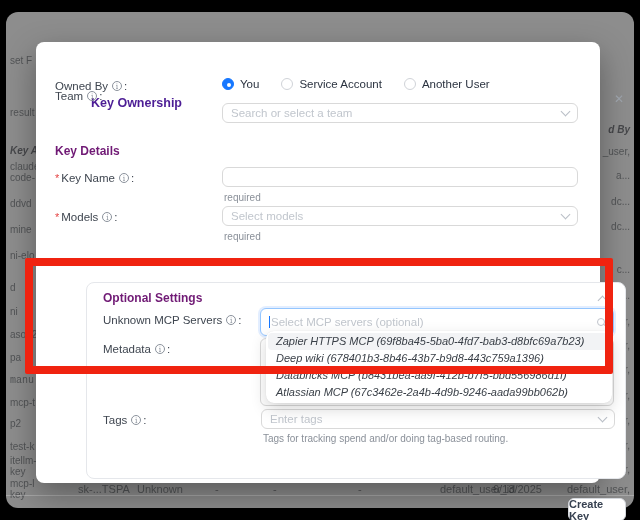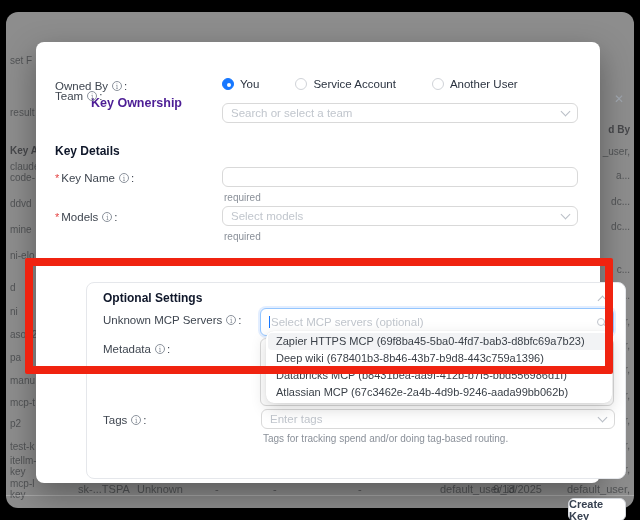--- a/index.html
+++ b/index.html
@@ -5,36 +5,36 @@
   * { margin:0; padding:0; box-sizing:border-box; }
   html,body { width:640px; height:520px; background:#000; overflow:hidden;
               font-family:"Liberation Sans","DejaVu Sans",sans-serif; }
   #stage { position:relative; width:640px; height:520px; background:#000; }
   .abs { position:absolute; }
 
   
   #app-window { left:6px; top:12px; width:628px; height:496px; background:#8d8d8d;
                 border-radius:12px; overflow:hidden; }
   .bg-frag { position:absolute; font-size:10px; color:rgba(45,48,52,.62); white-space:nowrap; }
-  .bg-frag.hdr { font-weight:bold; color:rgba(40,42,46,.7); }
+  .bg-frag.hdr { font-weight:bold; color:rgba(40,42,46,.7);font-style:italic; }
   .bg-line { position:absolute; left:0; width:628px; height:1px; background:rgba(255,255,255,.25); }
   .bg-row-cell { position:absolute; font-size:11px; color:rgba(45,48,52,.62); white-space:nowrap; }
 
   
   #modal { left:36px; top:42px; width:564px; height:441px; background:#fff; border-radius:8px;
            box-shadow:0 12px 32px rgba(0,0,0,.35); z-index:10; }
   .m-title { left:55px; top:54px; font-size:12.5px; font-weight:bold; color:#4c1d95; }
   .m-close { left:578px; top:51px; font-size:12px; color:#9aa0a8; cursor:pointer; line-height:1; }
 
   .f-label { font-size:11.5px; color:#3f4650; white-space:nowrap; }
   .req-star { color:#e54545; margin-right:2px; font-size:11px; }
   .info { display:inline-block; width:10px; height:10px; border:1px solid #8b929c; border-radius:50%;
           font-size:7.5px; line-height:9px; text-align:center; color:#8b929c; vertical-align:1px;
           margin:0 2px 0 4px; font-family:"DejaVu Serif",serif; }
-  .section-h { font-size:12px; font-weight:bold; color:#0f172a; }
+  .section-h { font-size:12px; font-weight:bold; color:#701a75; }
 
   .ctrl { position:absolute; background:#fff; border:1px solid #d9d9d9; border-radius:6px;
           display:flex; align-items:center; padding:0 8px; font-size:11.5px; color:#3f4650; }
   .placeholder { color:#c1c6cd; font-size:11.5px; white-space:nowrap; overflow:hidden; }
   .caret { width:7px; height:7px; border-right:1.4px solid #b9bec6; border-bottom:1.4px solid #b9bec6;
            transform:rotate(45deg); margin-left:auto; margin-top:-3px; flex:0 0 auto; }
   .caret.up { transform:rotate(-135deg); margin-top:4px; }
   .hint { font-size:10px; color:#8a9099; }
 
   
@@ -45,37 +45,37 @@
   #mcp-select { left:224px; top:266px; width:354px; height:28px; border:1px solid #94c6ff;
                 box-shadow:0 0 0 2px rgba(22,119,255,.12); z-index:11; }
   .cursor-bar { width:1px; height:12px; background:#1677ff; margin-right:1px; flex:0 0 auto; }
   .search-icon { position:relative; width:8px; height:8px; border:1.2px solid #c0c4cc;
                  border-radius:50%; margin-left:auto; flex:0 0 auto; }
   .search-icon::after { content:""; position:absolute; width:4px; height:1.2px; background:#c0c4cc;
                  right:-3px; bottom:-1px; transform:rotate(45deg); }
 
   
   #mcp-dropdown { left:230px; top:289px; width:346px; background:#fff; border-radius:8px;
-                  box-shadow:0 6px 16px rgba(0,0,0,.16), 0 0 1px rgba(0,0,0,.12); z-index:12; padding:2px; }
+                  box-shadow:0 6px 16px rgba(0,0,0,.16), 0 0 1px rgba(0,0,0,.12); z-index:12; padding:2px;font-style:italic; }
   .dd-item { height:17px; line-height:17px; padding:0 8px; font-size:11px; color:#3a4048;
              border-radius:4px; white-space:nowrap; overflow:hidden; cursor:pointer; }
   .dd-item.active { background:#f2f3f5; }
 
   
   #metadata-box { left:224px; top:296px; width:354px; height:68px; border:1px solid #d9d9d9;
                   border-radius:6px; background:#fff; z-index:10; }
 
   
   #create-key-btn { left:532px; top:456px; width:58px; height:23px; background:#fff;
                     border:1px solid #d4d7dc; border-radius:6px; font-size:11px; font-weight:bold;
                     color:#374151; display:flex; align-items:center; justify-content:center;
                     box-shadow:0 1px 2px rgba(0,0,0,.06); cursor:pointer; }
 
   
-  .radio-row { left:222px; top:80px; display:flex; align-items:center; gap:22px; }
+  .radio-row { left:222px; top:80px; display:flex; align-items:center; gap:8px; }
   .radio-opt { display:flex; align-items:center; gap:6px; margin-right:14px; cursor:pointer; }
   .radio-dot { width:12px; height:12px; border-radius:50%; border:1px solid #d0d3d8; background:#fff; flex:0 0 auto; }
   .radio-dot.checked { background:#1677ff; border-color:#1677ff; position:relative; }
   .radio-dot.checked::after { content:""; position:absolute; left:4px; top:4px; width:4px; height:4px;
                               border-radius:50%; background:#fff; }
   .radio-label { font-size:11.5px; color:#2b3340; }
 
   
   #annotation-rect { left:25px; top:258px; width:588px; height:116px; border:8px solid #f02310;
                      border-radius:2px; z-index:50; pointer-events:none; }
@@ -91,21 +91,21 @@
     <span class="bg-frag hdr" style="left:4px;top:133px;">Key A</span>
     <span class="bg-frag" style="left:4px;top:149px;">claude</span>
     <span class="bg-frag" style="left:4px;top:160px;">code-</span>
     <span class="bg-frag" style="left:4px;top:186px;">ddvd</span>
     <span class="bg-frag" style="left:4px;top:212px;">mine</span>
     <span class="bg-frag" style="left:4px;top:238px;">ni-elo</span>
     <span class="bg-frag" style="left:4px;top:270px;">d</span>
     <span class="bg-frag" style="left:4px;top:294px;">ni</span>
     <span class="bg-frag" style="left:4px;top:317px;">ason2</span>
     <span class="bg-frag" style="left:4px;top:340px;">pa</span>
-    <span class="bg-frag" style="left:4px;top:363px;">manu</span>
+    <span class="bg-frag" style="left:4px;top:363px;font-family:Liberation Mono, monospace;">manu</span>
     <span class="bg-frag" style="left:4px;top:385px;">mcp-t</span>
     <span class="bg-frag" style="left:4px;top:406px;">p2</span>
     <span class="bg-frag" style="left:4px;top:429px;">test-k</span>
     <span class="bg-frag" style="left:4px;top:443px;">itellm-</span>
     <span class="bg-frag" style="left:4px;top:454px;">key</span>
     <span class="bg-frag" style="left:4px;top:466px;">mcp-l</span>
     <span class="bg-frag" style="left:4px;top:477px;">key</span>
 
     <span class="bg-frag hdr" style="right:4px;top:112px;">d By</span>
     <span class="bg-frag" style="right:4px;top:134px;">_user,</span>

